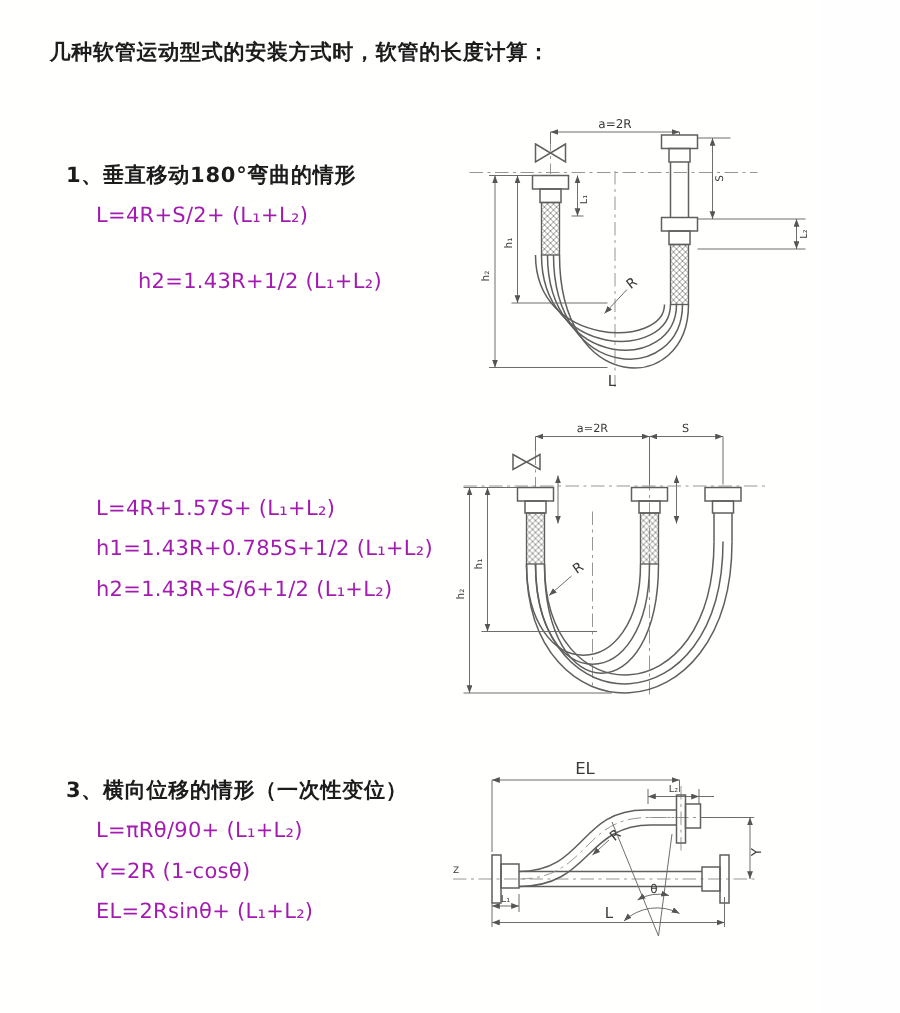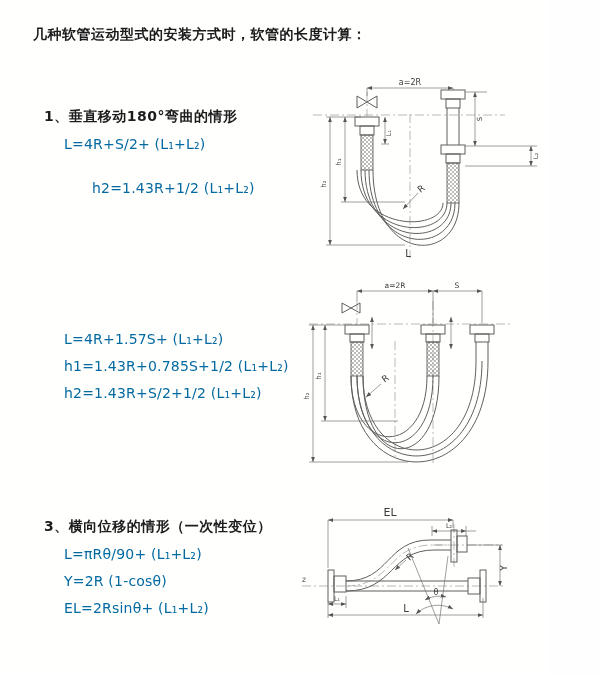--- a/index.html
+++ b/index.html
@@ -1,20 +1,20 @@
 <!DOCTYPE html>
 <html><head>
 <meta charset="utf-8">
 <style>
   html,body{margin:0;padding:0;}
   body{background:#fefefe;font-family:"DejaVu Sans","Liberation Sans",sans-serif;}
   .page{position:relative;width:548px;height:675px;background:#fffffe;overflow:hidden;color:#1c1c1c;}
   .title{position:absolute;left:33px;top:26px;font-size:14px;font-weight:bold;letter-spacing:0.5px;}
   .sec-heading{position:absolute;font-size:14px;font-weight:bold;letter-spacing:0.5px;}
-  .formula{position:absolute;font-size:14px;font-weight:500;letter-spacing:0.2px;color:#0369a1;}
+  .formula{position:absolute;font-size:14px;font-weight:500;letter-spacing:0.2px;color:#a21caf;}
   svg{position:absolute;overflow:visible;}
   svg text{font-family:"DejaVu Sans","Liberation Sans",sans-serif;fill:#3a3a3a;}
   .obj{stroke:#5f5f5f;stroke-width:1;fill:none;}
   .dim{stroke:#6a6a6a;stroke-width:0.65;fill:none;}
   .cl{stroke:#8a8a8a;stroke-width:0.6;fill:none;stroke-dasharray:9 3 2 3;}
   .braid{stroke:#5f5f5f;stroke-width:0.9;}
 </style>
 </head>
 <body>
 
@@ -107,21 +107,21 @@
     <g>
       <path class="dim" d="M113,121 L98,137" marker-end="url(#ar)"></path>
       <text x="118" y="119" font-size="9" transform="rotate(-38 118 119)" text-anchor="middle">R</text>
     </g>
 
     <text x="103" y="185" font-size="10" text-anchor="middle">L</text>
   </svg>
 
   <div class="formula" style="left:64px;top:331px;">L=4R+1.57S+ (L₁+L₂)</div>
   <div class="formula" style="left:64px;top:358px;">h1=1.43R+0.785S+1/2 (L₁+L₂)</div>
-  <div class="formula" style="left:64px;top:385px;">h2=1.43R+S/2+1/2 (L₁+L₂)</div>
+  <div class="formula" style="left:64px;top:385px;">h2=1.43R+S/6+1/2 (L₁+L₂)</div>
 
   <svg style="left:303px;top:281px;" width="265" height="185" viewBox="0 0 265 185">
 
     <g>
       <path class="cl" d="M6,43 H210"></path>
       <path class="cl" d="M54,20 V44"></path>
       <path class="cl" d="M130,20 V182"></path>
       <path class="cl" d="M92,60 V178"></path>
     </g>
 

